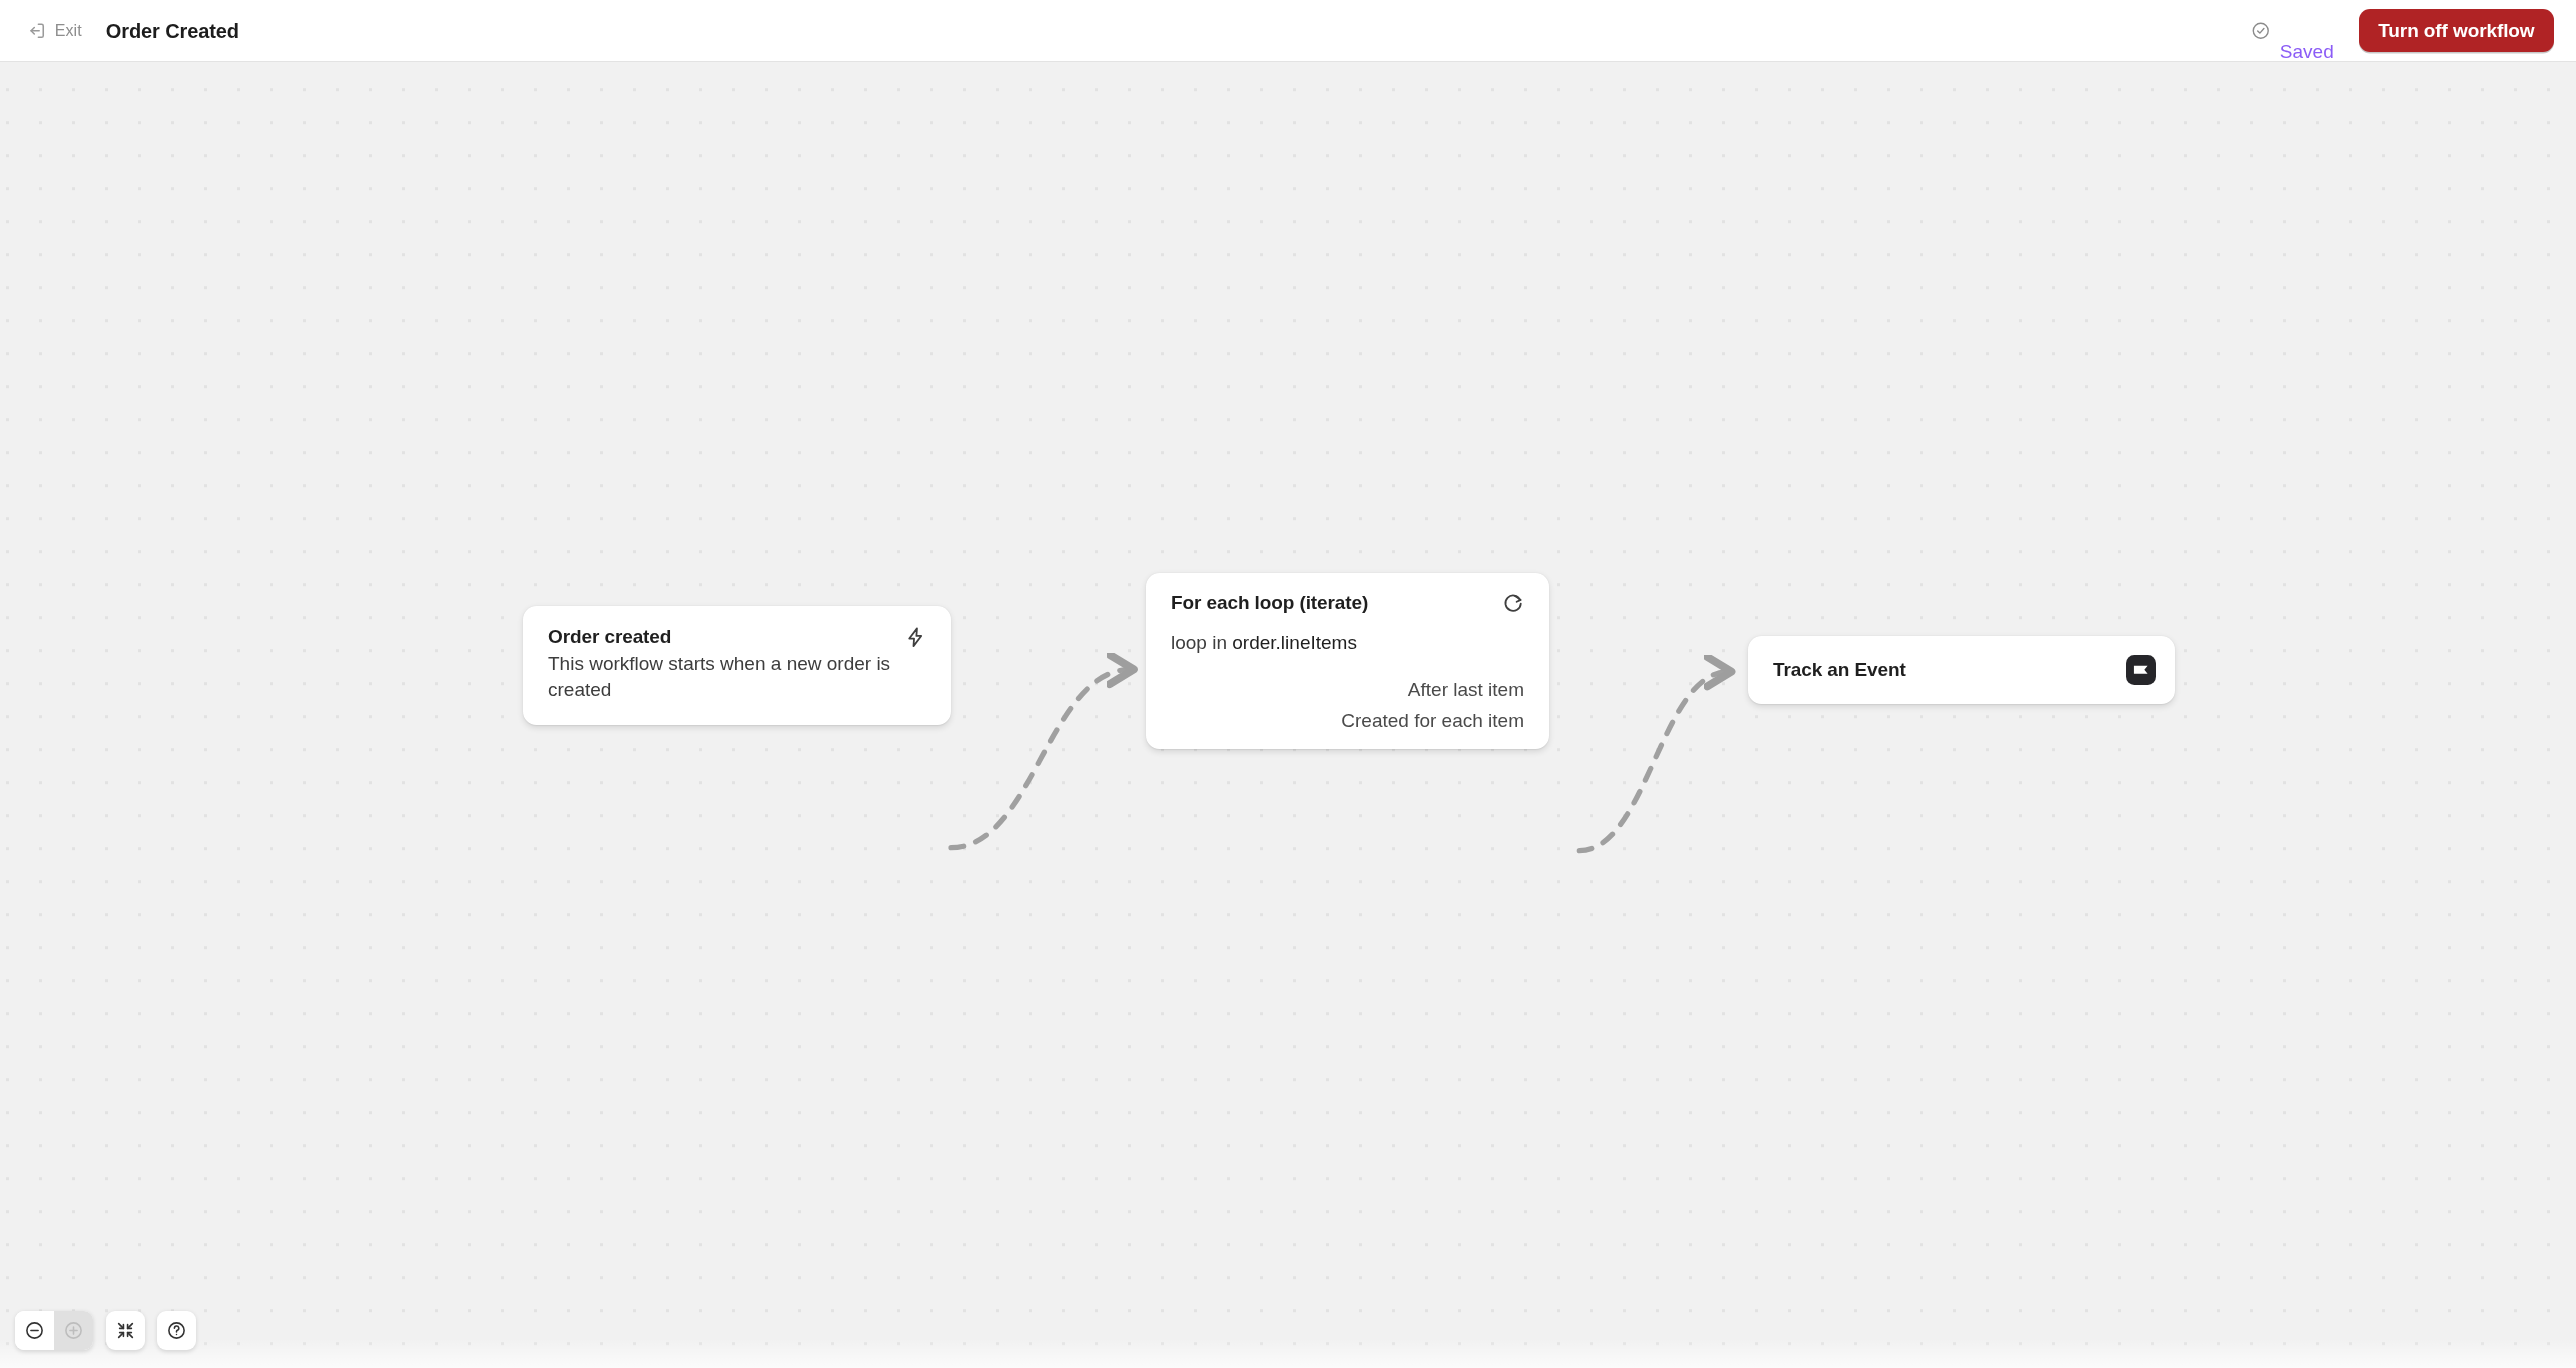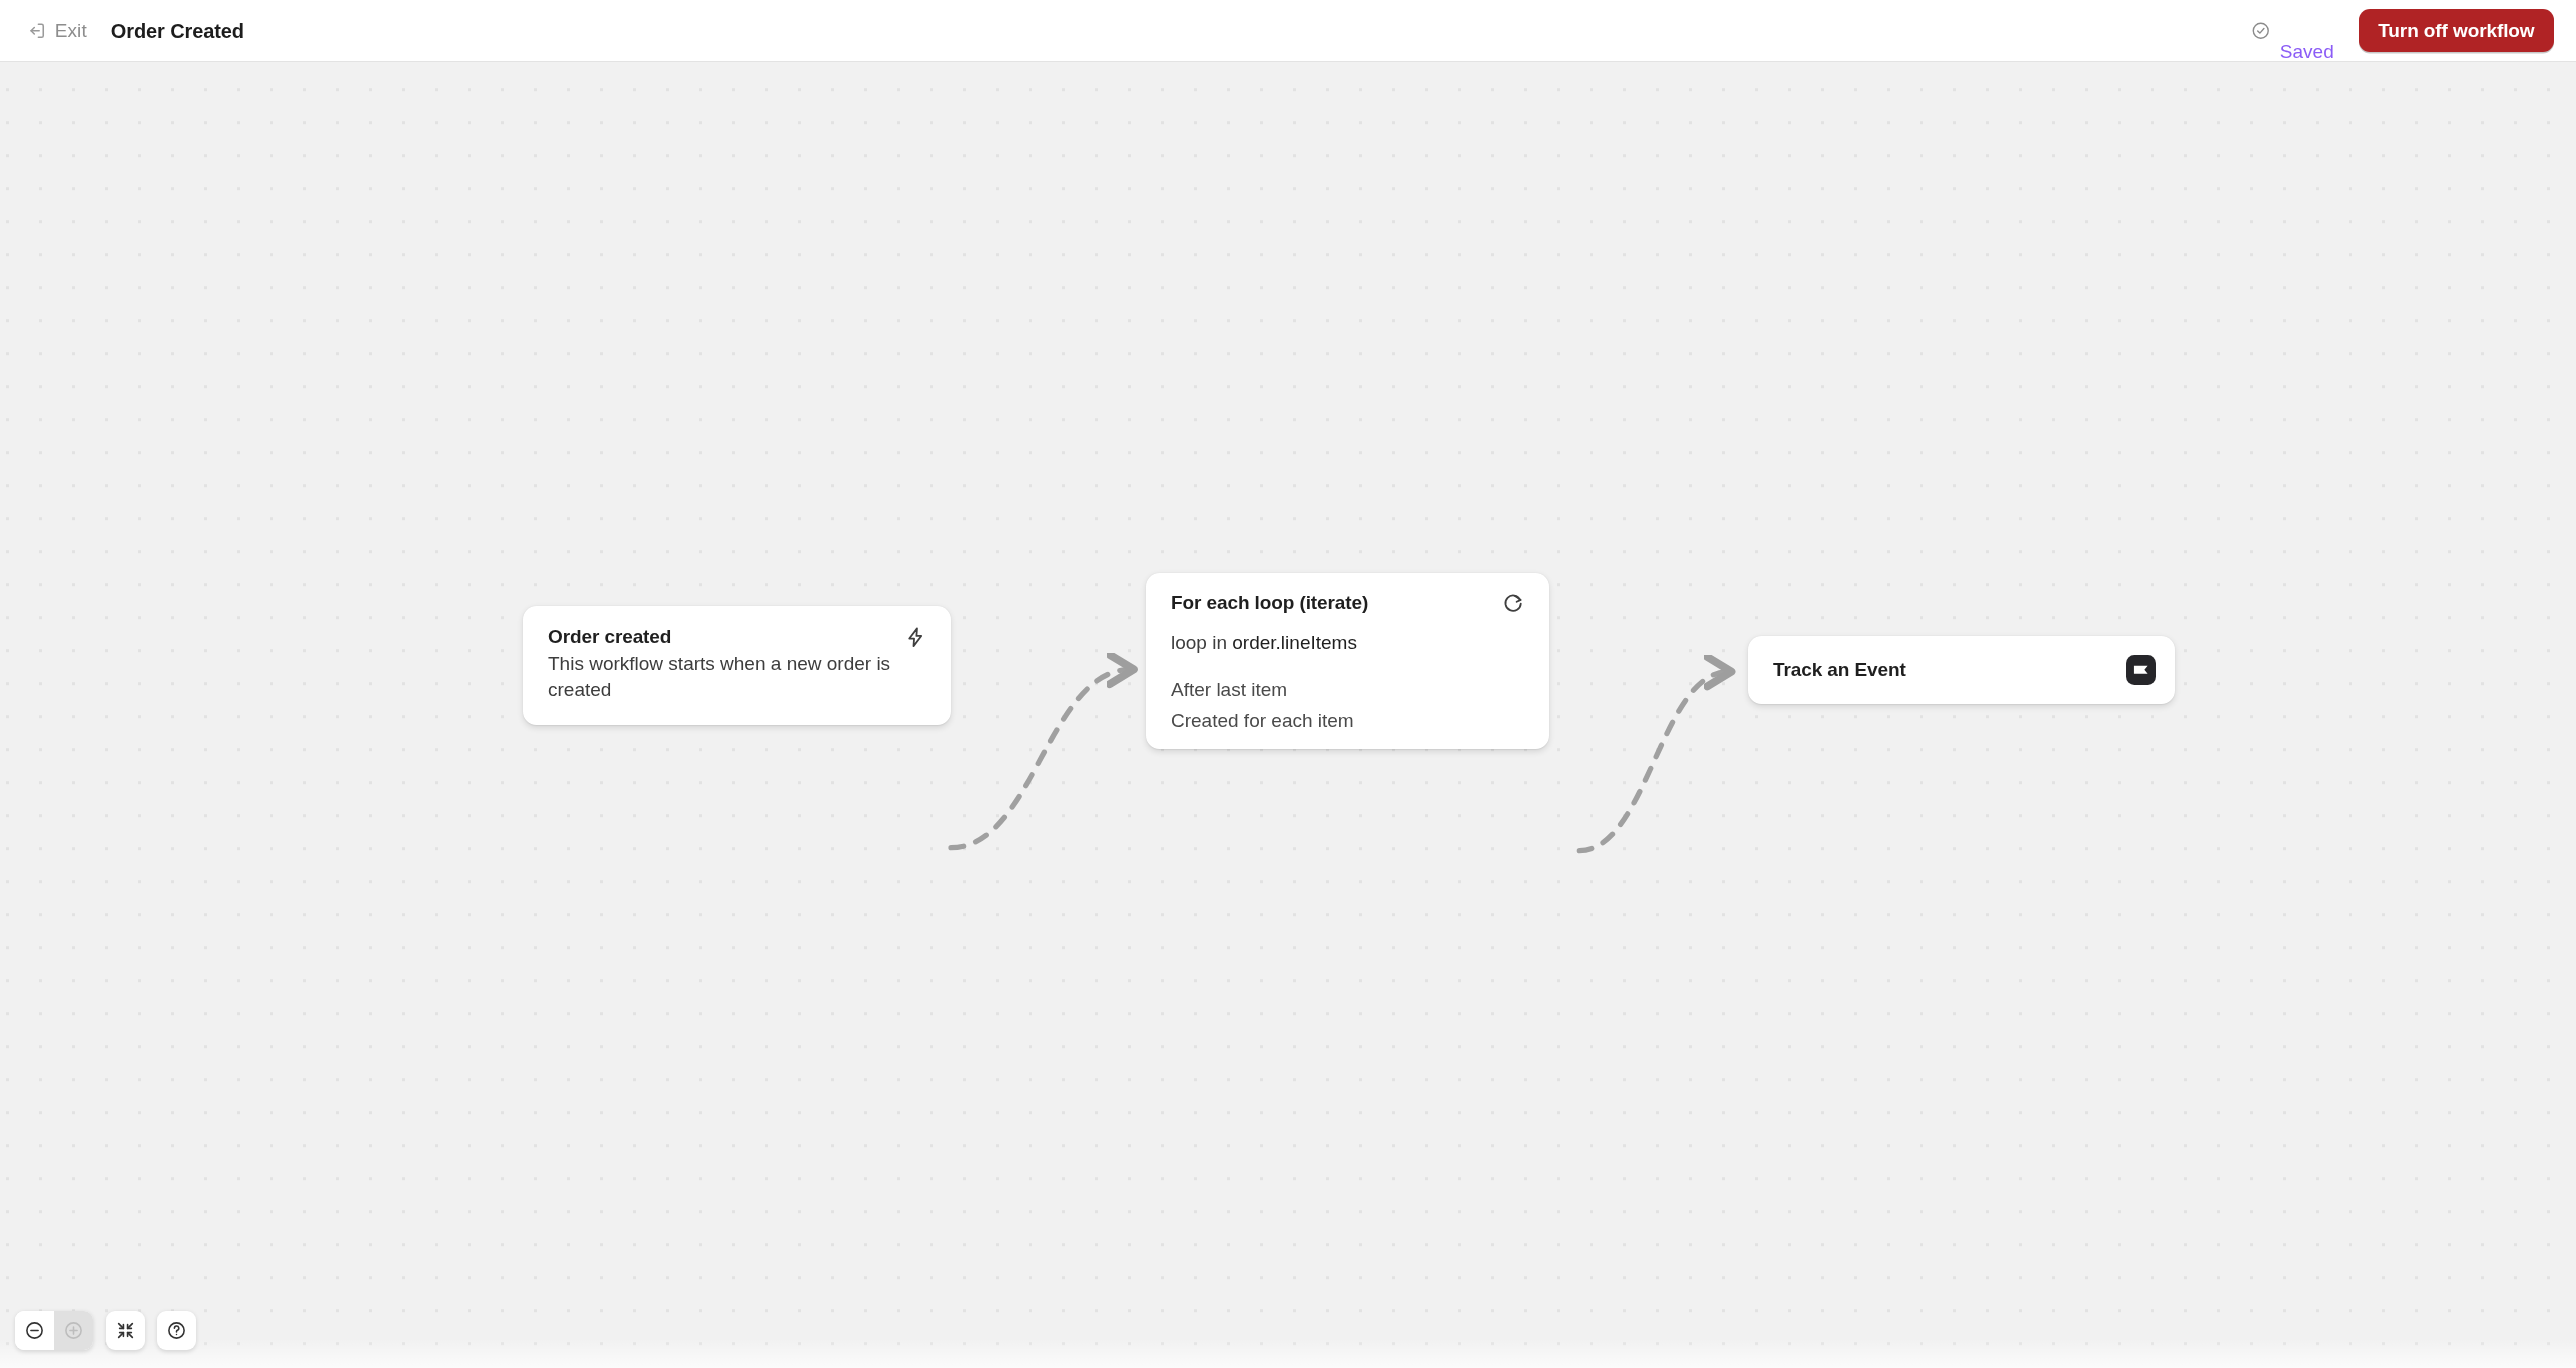--- a/index.html
+++ b/index.html
@@ -38,21 +38,21 @@
     align-items: center;
     gap: 8.2px;
     cursor: pointer;
     background: none;
     border: none;
     padding: 4.5px 1.5px;
     font-family: inherit;
   }
   .exit-icon { width: 19.5px; height: 19.5px; display: block; flex: 0 0 auto; }
   .exit-label {
-    font-size: 19px;
+    font-size: 16px;
     color: #8d8d8d;
     letter-spacing: 0.1px;
     line-height: 1;
   }
   .page-title {
     font-size: 20px;
     font-weight: bold;
     color: #1d1d1d;
     letter-spacing: -0.1px;
     line-height: 1;
@@ -177,21 +177,21 @@
     left: 1146px;
     top: 511px;
     width: 403px;
     padding: 19px 25px 19.5px 25px;
   }
   #node-loop .node-body { margin-top: 15px; }
   .loop-outputs {
     margin-top: 24px;
     display: flex;
     flex-direction: column;
-    align-items: flex-start;
+    align-items: flex-end;
     gap: 12px;
   }
   .loop-output {
     font-size: 19px;
     color: #4a4a4a;
     line-height: 1;
   }
 
   
   #node-track {

